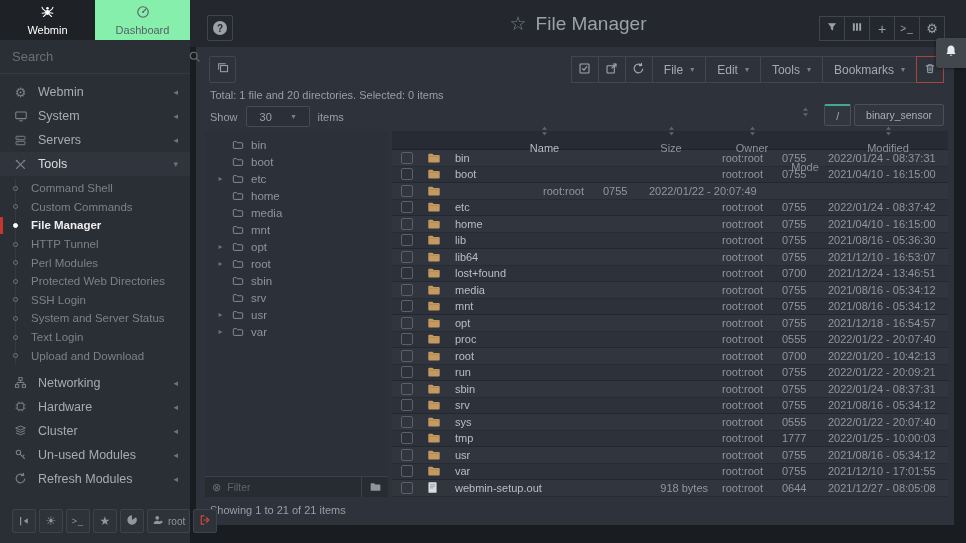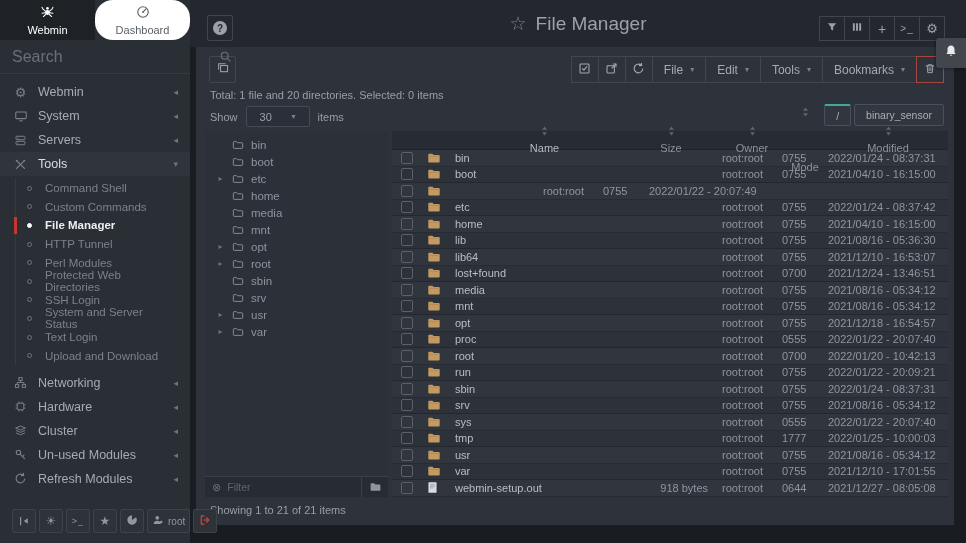--- a/index.html
+++ b/index.html
@@ -5,34 +5,34 @@
   * { margin:0; padding:0; box-sizing:border-box; }
   html,body { background:#191c20; }
   body { font-family:"Liberation Sans", sans-serif; }
   .app { position:relative; width:966px; height:543px; background:#191c20; overflow:hidden; }
 
   
   .sidebar { position:absolute; left:0; top:0; width:190px; height:543px; background:#2a2e35; z-index:2; }
   .tabs { display:flex; height:40px; }
   .tab { width:95px; height:40px; display:flex; flex-direction:column; align-items:center; justify-content:center; gap:3px; font-size:11px; cursor:pointer; }
   .tab-webmin { background:#1e2125; color:#ffffff; }
-  .tab-dashboard { background:#ffffff; color:#5a6067;border-radius:18px; }
+  .tab-dashboard { background:#86efac; color:#5a6067; }
   .search-row { height:34px; display:flex; align-items:center; padding:0 12px; border-bottom:1px solid #343942; }
-  .search-row input { flex:1; background:transparent; border:none; outline:none; color:#3b82f6; font-size:16px; font-family:inherit; }
+  .search-row input { flex:1; background:transparent; border:none; outline:none; color:#3b82f6; font-size:13px; font-family:inherit; }
   .search-row input::placeholder { color:#697078; }
   .search-ico { color:#697078; display:flex; }
 
   .side-nav { position:absolute; left:0; right:0; top:74px; padding-top:6px; }
   .nav-item { display:flex; align-items:center; height:24px; padding:0 12px; gap:9px; font-size:12.5px; color:#a6acb4; cursor:pointer; }
   .nav-item.open { background:#30353d; color:#d9dde1; }
   .nav-ico { width:17px; display:flex; justify-content:center; color:#7b828a; }
   .nav-label { flex:1; }
   .nav-caret { font-size:9px; color:#6c737b; }
 
-  .submenu { position:relative; padding:3px 14px 6px; }
+  .submenu { position:relative; padding:3px 0 6px;text-align:center; }
   .sub-line { position:absolute; left:15px; top:2px; bottom:6px; width:1px; background:rgba(255,255,255,0.06); }
   .sub-item { position:relative; display:flex; align-items:center; height:18.6px; padding-left:13px; gap:13px; font-size:11.5px; color:#7b828b; cursor:pointer; }
   .sub-item .dot { width:5px; height:5px; border:1px solid #6c737b; border-radius:50%; background:transparent; flex:none; }
   .sub-item.active { color:#eceef0; font-weight:bold; }
   .sub-item.active .dot { background:#ffffff; border-color:#ffffff; }
   .sub-item.active::before { content:''; position:absolute; left:0; top:1px; bottom:1px; width:3px; background:#c9342f; }
 
   .side-footer { position:absolute; left:12px; bottom:10px; display:flex; gap:3px; }
   .sf-btn { min-width:24px; height:24px; border:1px solid #3d434b; border-radius:2px; background:#2e333a; color:#9097a0; display:flex; align-items:center; justify-content:center; gap:4px; font-size:10px; cursor:pointer; padding:0 4px; }
   .sf-btn.logout { color:#d9453f; }

